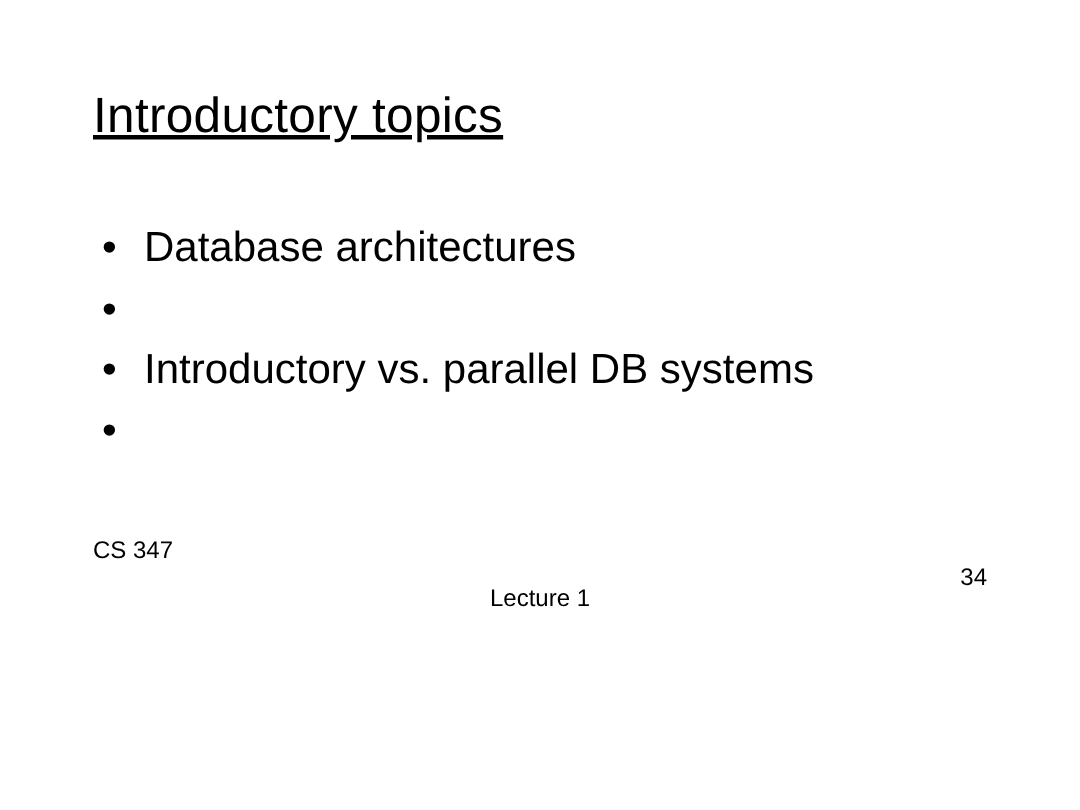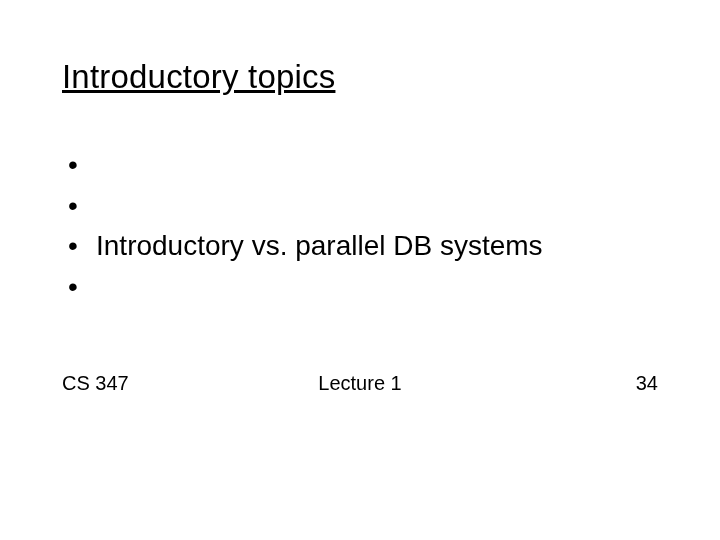--- a/index.html
+++ b/index.html
@@ -40,45 +40,48 @@
   }
   .bullet-dot {
     width: 28px;
     flex: 0 0 28px;
   }
   .footer {
     position: absolute;
     bottom: 36px;
     left: 0;
     width: 720px;
-    font-size: 20px;
+    font-size: 16px;
     display: flex;
     justify-content: space-between;
     box-sizing: border-box;
     padding: 0 62px 0 62px;
+    flex-direction: column;
   }
   .footer-center {
     position: absolute;
     left: 50%;
     transform: translateX(-50%);
+    margin-top: 32px;
   }
   .footer-right {
     margin-left: auto;
   }
 </style>
 </head>
 <body>
 
 <div class="slide">
 
   <div class="title">Introductory topics</div>
 
   <div class="bullets">
     <div class="bullet-row">
       <span class="bullet-dot">•</span>
+      <span>Database architectures</span>
     </div>
     <div class="bullet-row">
       <span class="bullet-dot">•</span>
     </div>
     <div class="bullet-row">
       <span class="bullet-dot">•</span>
       <span>Introductory vs. parallel DB systems</span>
     </div>
     <div class="bullet-row">
       <span class="bullet-dot">•</span>

